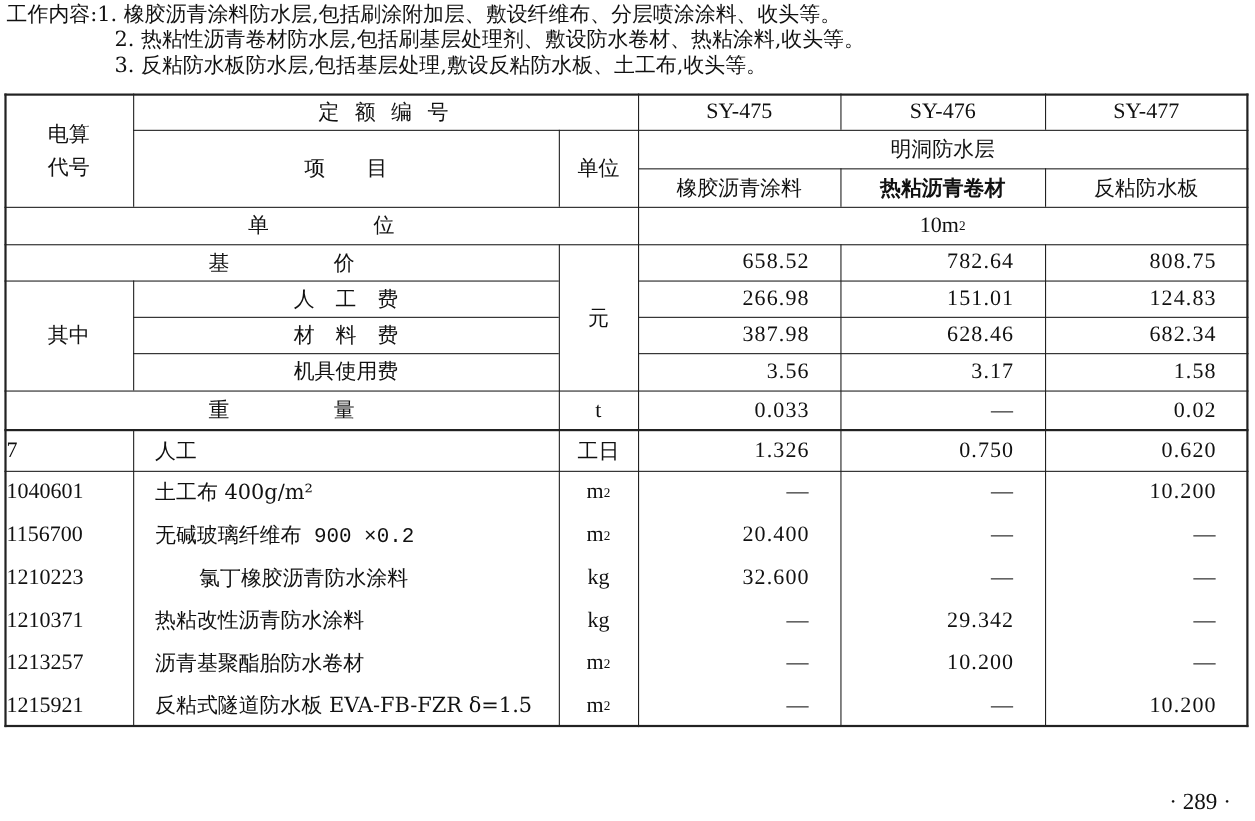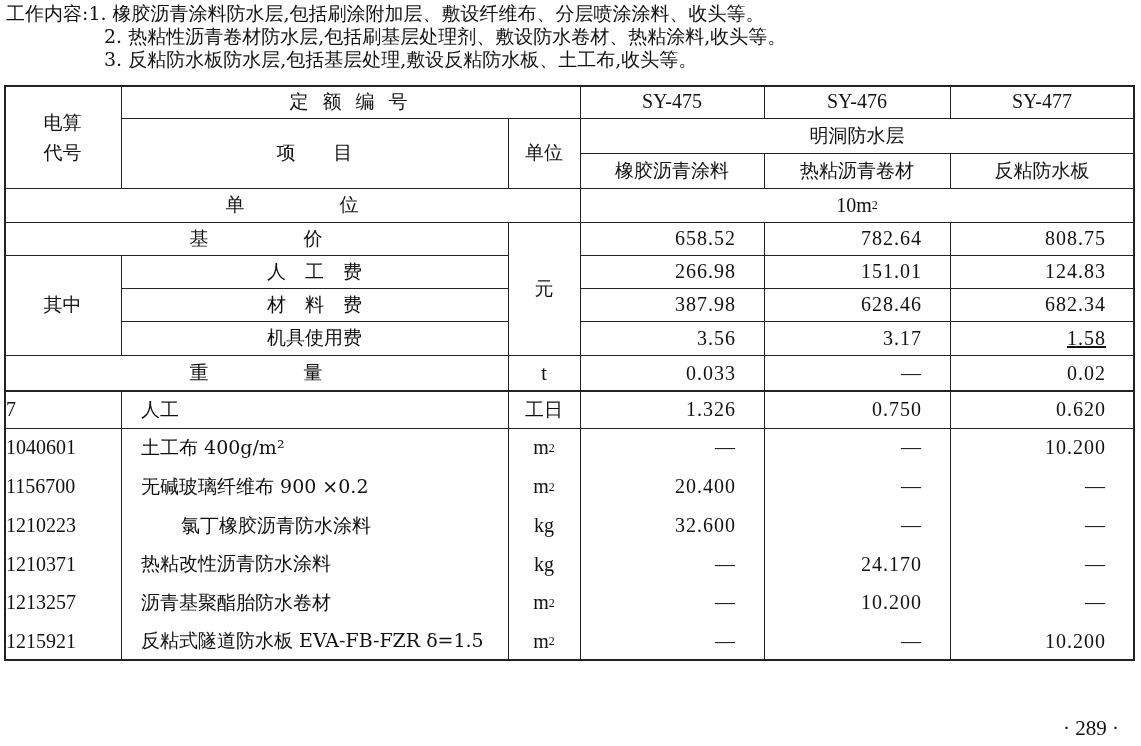--- a/index.html
+++ b/index.html
@@ -38,21 +38,21 @@
     <span>代号</span>
   </div>
   <div class="cell" style="left:117px;top:0;width:459px;height:33px;letter-spacing:4px;">定 额 编 号</div>
   <div class="cell" style="left:117px;top:33px;width:387px;height:70px;">项　　目</div>
   <div class="cell" style="left:504px;top:33px;width:72px;height:70px;">单位</div>
   <div class="cell num" style="left:576px;top:0;width:184px;height:33px;letter-spacing:0;">SY-475</div>
   <div class="cell num" style="left:760px;top:0;width:186px;height:33px;letter-spacing:0;">SY-476</div>
   <div class="cell num" style="left:946px;top:0;width:184px;height:33px;letter-spacing:0;">SY-477</div>
   <div class="cell" style="left:576px;top:33px;width:554px;height:35px;">明洞防水层</div>
   <div class="cell" style="left:576px;top:68px;width:184px;height:35px;">橡胶沥青涂料</div>
-  <div class="cell" style="left:760px;top:68px;width:186px;height:35px;">热粘沥青卷材</div>
+  <div class="cell" style="left:760px;top:68px;width:186px;height:35px;font-weight:bold;">热粘沥青卷材</div>
   <div class="cell" style="left:946px;top:68px;width:184px;height:35px;">反粘防水板</div>
 
   <div class="cell" style="left:0;top:103px;width:576px;height:34px;">单　　　　　位</div>
   <div class="cell num" style="left:576px;top:103px;width:554px;height:34px;letter-spacing:0;">
       <span>10m</span>
       <sup>2</sup>
     </div>
 
   <div class="cell" style="left:0;top:137px;width:504px;height:33px;">基　　　　　价</div>
   <div class="cell" style="left:504px;top:137px;width:72px;height:133px;">元</div>
@@ -67,21 +67,21 @@
   <div class="cell num right" style="left:946px;top:170px;width:184px;height:33px;">124.83</div>
 
   <div class="cell" style="left:117px;top:203px;width:387px;height:33px;">材　料　费</div>
   <div class="cell num right" style="left:576px;top:203px;width:184px;height:33px;">387.98</div>
   <div class="cell num right" style="left:760px;top:203px;width:186px;height:33px;">628.46</div>
   <div class="cell num right" style="left:946px;top:203px;width:184px;height:33px;">682.34</div>
 
   <div class="cell" style="left:117px;top:236px;width:387px;height:34px;">机具使用费</div>
   <div class="cell num right" style="left:576px;top:236px;width:184px;height:34px;">3.56</div>
   <div class="cell num right" style="left:760px;top:236px;width:186px;height:34px;">3.17</div>
-  <div class="cell num right" style="left:946px;top:236px;width:184px;height:34px;text-decoration:underline;">1.58</div>
+  <div class="cell num right" style="left:946px;top:236px;width:184px;height:34px;">1.58</div>
 
   <div class="cell" style="left:0;top:270px;width:504px;height:36px;">重　　　　　量</div>
   <div class="cell num" style="left:504px;top:270px;width:72px;height:36px;letter-spacing:0;">t</div>
   <div class="cell num right" style="left:576px;top:270px;width:184px;height:36px;">0.033</div>
   <div class="cell num right" style="left:760px;top:270px;width:186px;height:36px;">—</div>
   <div class="cell num right" style="left:946px;top:270px;width:184px;height:36px;">0.02</div>
 
   <div class="cell code" style="left:0;top:306px;width:117px;height:37px;">7</div>
   <div class="cell name" style="left:117px;top:306px;width:387px;height:37px;">人工</div>
   <div class="cell" style="left:504px;top:306px;width:72px;height:37px;">工日</div>
@@ -93,41 +93,41 @@
   <div class="cell name" style="left:117px;top:343px;width:387px;height:39px;">土工布  400g/m²</div>
   <div class="cell num" style="left:504px;top:343px;width:72px;height:39px;letter-spacing:0;">
       <span>m</span>
       <sup>2</sup>
     </div>
   <div class="cell num right" style="left:576px;top:343px;width:184px;height:39px;">—</div>
   <div class="cell num right" style="left:760px;top:343px;width:186px;height:39px;">—</div>
   <div class="cell num right" style="left:946px;top:343px;width:184px;height:39px;">10.200</div>
 
   <div class="cell code" style="left:0;top:382px;width:117px;height:39px;">1156700</div>
-  <div class="cell name" style="left:117px;top:382px;width:387px;height:39px;">无碱玻璃纤维布  900 ×0.2</div>
+  <div class="cell name" style="left:117px;top:382px;width:387px;height:39px;font-family:Liberation Mono, monospace;">无碱玻璃纤维布  900 ×0.2</div>
   <div class="cell num" style="left:504px;top:382px;width:72px;height:39px;letter-spacing:0;">
       <span>m</span>
       <sup>2</sup>
     </div>
   <div class="cell num right" style="left:576px;top:382px;width:184px;height:39px;">20.400</div>
   <div class="cell num right" style="left:760px;top:382px;width:186px;height:39px;">—</div>
   <div class="cell num right" style="left:946px;top:382px;width:184px;height:39px;">—</div>
 
   <div class="cell code" style="left:0;top:421px;width:117px;height:39px;">1210223</div>
   <div class="cell name" style="left:117px;top:421px;width:387px;height:39px;margin-left:40px;">氯丁橡胶沥青防水涂料</div>
   <div class="cell num" style="left:504px;top:421px;width:72px;height:39px;letter-spacing:0;">kg</div>
   <div class="cell num right" style="left:576px;top:421px;width:184px;height:39px;">32.600</div>
   <div class="cell num right" style="left:760px;top:421px;width:186px;height:39px;">—</div>
   <div class="cell num right" style="left:946px;top:421px;width:184px;height:39px;">—</div>
 
   <div class="cell code" style="left:0;top:460px;width:117px;height:38px;">1210371</div>
   <div class="cell name" style="left:117px;top:460px;width:387px;height:38px;">热粘改性沥青防水涂料</div>
   <div class="cell num" style="left:504px;top:460px;width:72px;height:38px;letter-spacing:0;">kg</div>
   <div class="cell num right" style="left:576px;top:460px;width:184px;height:38px;">—</div>
-  <div class="cell num right" style="left:760px;top:460px;width:186px;height:38px;">24.170</div>
+  <div class="cell num right" style="left:760px;top:460px;width:186px;height:38px;">29.342</div>
   <div class="cell num right" style="left:946px;top:460px;width:184px;height:38px;">—</div>
 
   <div class="cell code" style="left:0;top:498px;width:117px;height:39px;">1213257</div>
   <div class="cell name" style="left:117px;top:498px;width:387px;height:39px;">沥青基聚酯胎防水卷材</div>
   <div class="cell num" style="left:504px;top:498px;width:72px;height:39px;letter-spacing:0;">
       <span>m</span>
       <sup>2</sup>
     </div>
   <div class="cell num right" style="left:576px;top:498px;width:184px;height:39px;">—</div>
   <div class="cell num right" style="left:760px;top:498px;width:186px;height:39px;">10.200</div>

